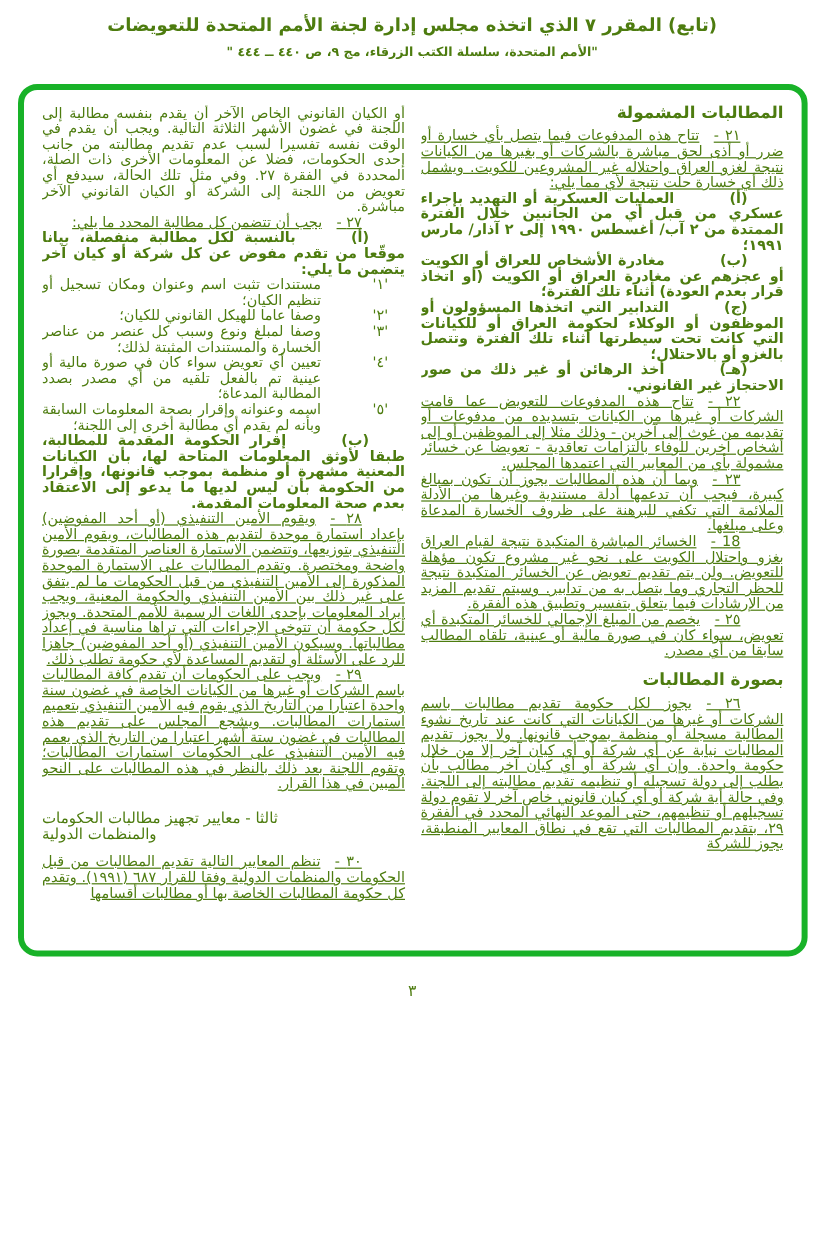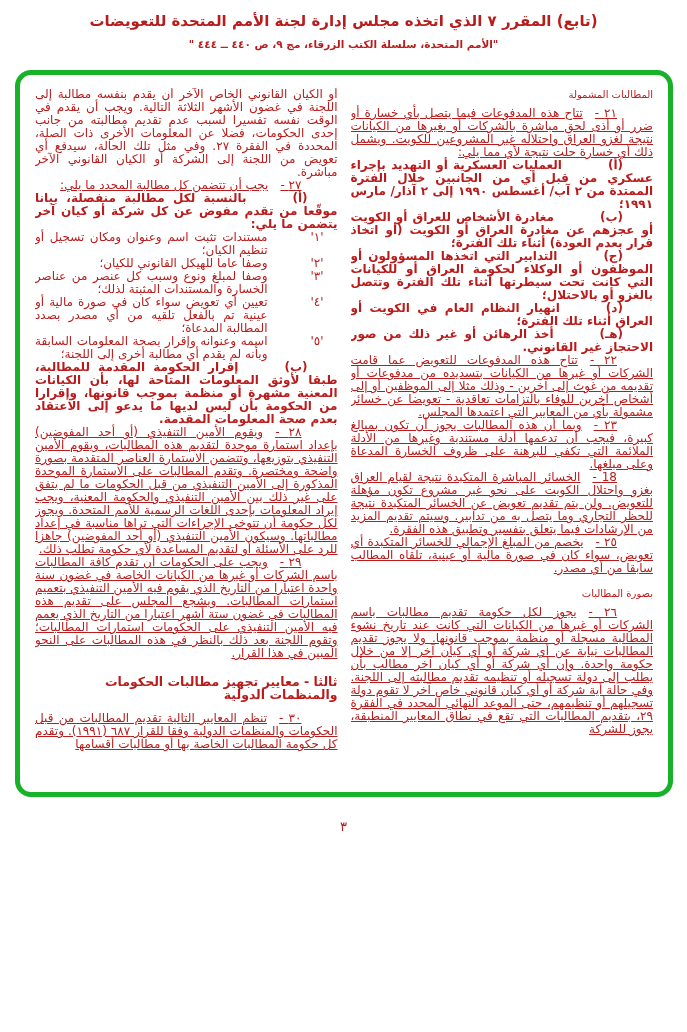--- a/index.html
+++ b/index.html
@@ -1,56 +1,55 @@
 <!DOCTYPE html>
 <html lang="ar" dir="rtl"><head>
 <meta charset="utf-8">
 <style>
   html,body{margin:0;padding:0;background:#ffffff;}
   .page{position:relative;width:687px;height:856px;background:#ffffff;
-        font-family:"DejaVu Sans",sans-serif;color:#b91c1c;direction:rtl;overflow:hidden;}
+        font-family:"DejaVu Sans",sans-serif;color:#4d7c0f;direction:rtl;overflow:hidden;}
   .header{position:absolute;top:12px;right:0;left:0;text-align:center;}
   .doc-title{font-size:15px;font-weight:bold;}
   .doc-source{font-size:10.5px;font-weight:bold;margin-top:8px;}
   .frame{position:absolute;top:70px;right:14px;left:15px;bottom:59px;
          border:5px solid #18b228;border-radius:16px;
          padding:13px 15px 8px;box-sizing:border-box;}
   .columns{display:flex;gap:13px;height:100%;overflow:hidden;}
   .col{flex:1 1 0;font-size:12px;line-height:13px;text-align:justify;overflow:hidden;}
-  .sec-heading{font-weight:normal;font-size:10px;margin:12px 0 6px;}
+  .sec-heading{font-weight:bold;font-size:14px;margin:12px 0 6px;}
   .col .sec-heading:first-child{margin-top:0;}
   .para{text-indent:36px;text-decoration:underline;}
   .letter{text-indent:30px;font-weight:bold;}
   .cont{text-indent:0;}
   .tab{display:inline-block;width:46px;}
   .numtab{display:inline-block;width:12px;}
   .subitem{position:relative;padding-right:70px;}
   .subitem .marker{position:absolute;right:14px;top:0;}
-  .center-heading{text-align:right;font-weight:bold;font-size:12.5px;margin:15px 0 11px;text-indent:0;}
+  .center-heading{text-align:left;font-weight:normal;font-size:12.5px;margin:15px 0 11px;text-indent:0;}
   .page-number{position:absolute;bottom:22px;right:0;left:0;text-align:center;font-size:13px;}
 </style>
 </head>
 <body>
 
 <div class="page">
 
   <div class="header">
     <div class="doc-title">(تابع) المقرر ٧ الذي اتخذه مجلس إدارة لجنة الأمم المتحدة للتعويضات</div>
     <div class="doc-source">"الأمم المتحدة، سلسلة الكتب الزرقاء، مج ٩، ص ٤٤٠ ــ ٤٤٤ "</div>
   </div>
 
   <div class="frame" style="border-color: rgb(24, 178, 40);">
     <div class="columns">
       <div class="col">
           <div class="sec-heading">المطالبات المشمولة</div>
           <div class="para"><span class="num">٢١ -</span><span class="numtab"></span><span>تتاح هذه المدفوعات فيما يتصل بأي خسارة أو ضرر أو أذى لحق مباشرة بالشركات أو بغيرها من الكيانات نتيجة لغزو العراق واحتلاله غير المشروعين للكويت. ويشمل ذلك أي خسارة حلت نتيجة لأي مما يلي:</span></div>
           <div class="letter"><span class="marker">(أ)</span><span class="tab"></span><span>العمليات العسكرية أو التهديد بإجراء عسكري من قبل أي من الجانبين خلال الفترة الممتدة من ٢ آب/ أغسطس ١٩٩٠ إلى ٢ آذار/ مارس ١٩٩١؛</span></div>
           <div class="letter"><span class="marker">(ب)</span><span class="tab"></span><span>مغادرة الأشخاص للعراق أو الكويت أو عجزهم عن مغادرة العراق أو الكويت (أو اتخاذ قرار بعدم العودة) أثناء تلك الفترة؛</span></div>
           <div class="letter"><span class="marker">(ج)</span><span class="tab"></span><span>التدابير التي اتخذها المسؤولون أو الموظفون أو الوكلاء لحكومة العراق أو للكيانات التي كانت تحت سيطرتها أثناء تلك الفترة وتتصل بالغزو أو بالاحتلال؛</span></div>
-          <div class="letter"><span class="marker">(د)</span><span class="tab"></span><span>انهيار النظام العام في الكويت أو العراق أثناء تلك الفترة؛</span></div>
           <div class="letter"><span class="marker">(هـ)</span><span class="tab"></span><span>أخذ الرهائن أو غير ذلك من صور الاحتجاز غير القانوني.</span></div>
           <div class="para"><span class="num">٢٢ -</span><span class="numtab"></span><span>تتاح هذه المدفوعات للتعويض عما قامت الشركات أو غيرها من الكيانات بتسديده من مدفوعات أو تقديمه من غوث إلى آخرين - وذلك مثلا إلى الموظفين أو إلى أشخاص آخرين للوفاء بالتزامات تعاقدية - تعويضا عن خسائر مشمولة بأي من المعايير التي اعتمدها المجلس.</span></div>
           <div class="para"><span class="num">٢٣ -</span><span class="numtab"></span><span>وبما أن هذه المطالبات يجوز أن تكون بمبالغ كبيرة، فيجب أن تدعمها أدلة مستندية وغيرها من الأدلة الملائمة التي تكفي للبرهنة على ظروف الخسارة المدعاة وعلى مبلغها.</span></div>
           <div class="para"><span class="num">18 -</span><span class="numtab"></span><span>الخسائر المباشرة المتكبدة نتيجة لقيام العراق بغزو واحتلال الكويت على نحو غير مشروع تكون مؤهلة للتعويض. ولن يتم تقديم تعويض عن الخسائر المتكبدة نتيجة للحظر التجاري وما يتصل به من تدابير. وسيتم تقديم المزيد من الإرشادات فيما يتعلق بتفسير وتطبيق هذه الفقرة.</span></div>
           <div class="para"><span class="num">٢٥ -</span><span class="numtab"></span><span>يخصم من المبلغ الإجمالي للخسائر المتكبدة أي تعويض، سواء كان في صورة مالية أو عينية، تلقاه المطالب سابقا من أي مصدر.</span></div>
           <div class="sec-heading">بصورة المطالبات</div>
           <div class="para"><span class="num">٢٦ -</span><span class="numtab"></span><span>يجوز لكل حكومة تقديم مطالبات باسم الشركات أو غيرها من الكيانات التي كانت عند تاريخ نشوء المطالبة مسجلة أو منظمة بموجب قانونها. ولا يجوز تقديم المطالبات نيابة عن أي شركة أو أي كيان آخر إلا من خلال حكومة واحدة. وإن أي شركة أو أي كيان آخر مطالب بأن يطلب إلى دولة تسجيله أو تنظيمه تقديم مطالبته إلى اللجنة. وفي حالة أية شركة أو أي كيان قانوني خاص آخر لا تقوم دولة تسجيلهم أو تنظيمهم، حتى الموعد النهائي المحدد في الفقرة ٢٩، بتقديم المطالبات التي تقع في نطاق المعايير المنطبقة، يجوز للشركة</span></div>
         </div>
       <div class="col">
           <div class="cont">أو الكيان القانوني الخاص الآخر أن يقدم بنفسه مطالبة إلى اللجنة في غضون الأشهر الثلاثة التالية. ويجب أن يقدم في الوقت نفسه تفسيرا لسبب عدم تقديم مطالبته من جانب إحدى الحكومات، فضلا عن المعلومات الأخرى ذات الصلة، المحددة في الفقرة ٢٧. وفي مثل تلك الحالة، سيدفع أي تعويض من اللجنة إلى الشركة أو الكيان القانوني الآخر مباشرة.</div>

